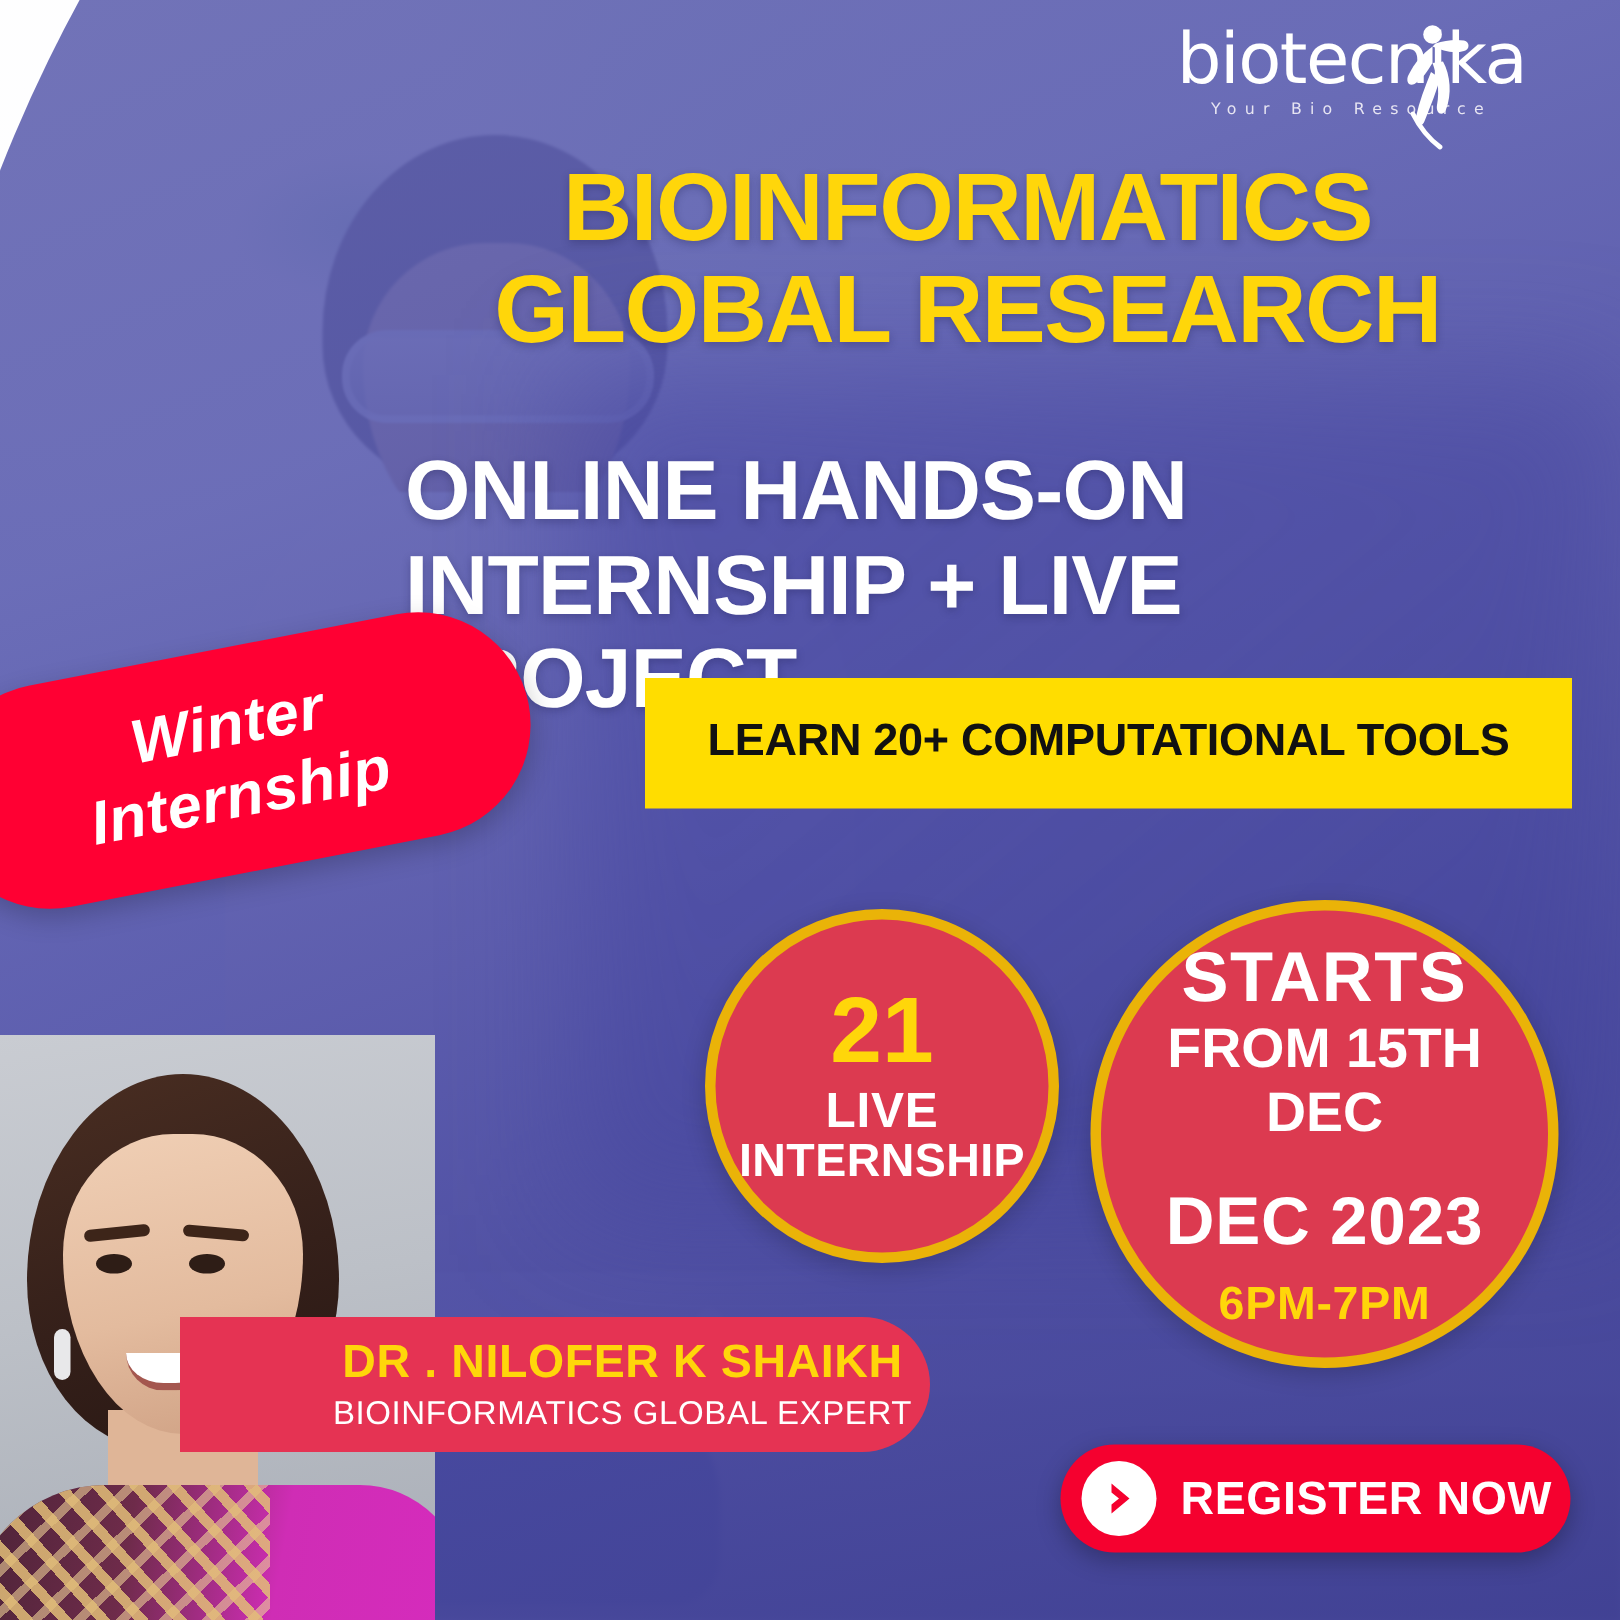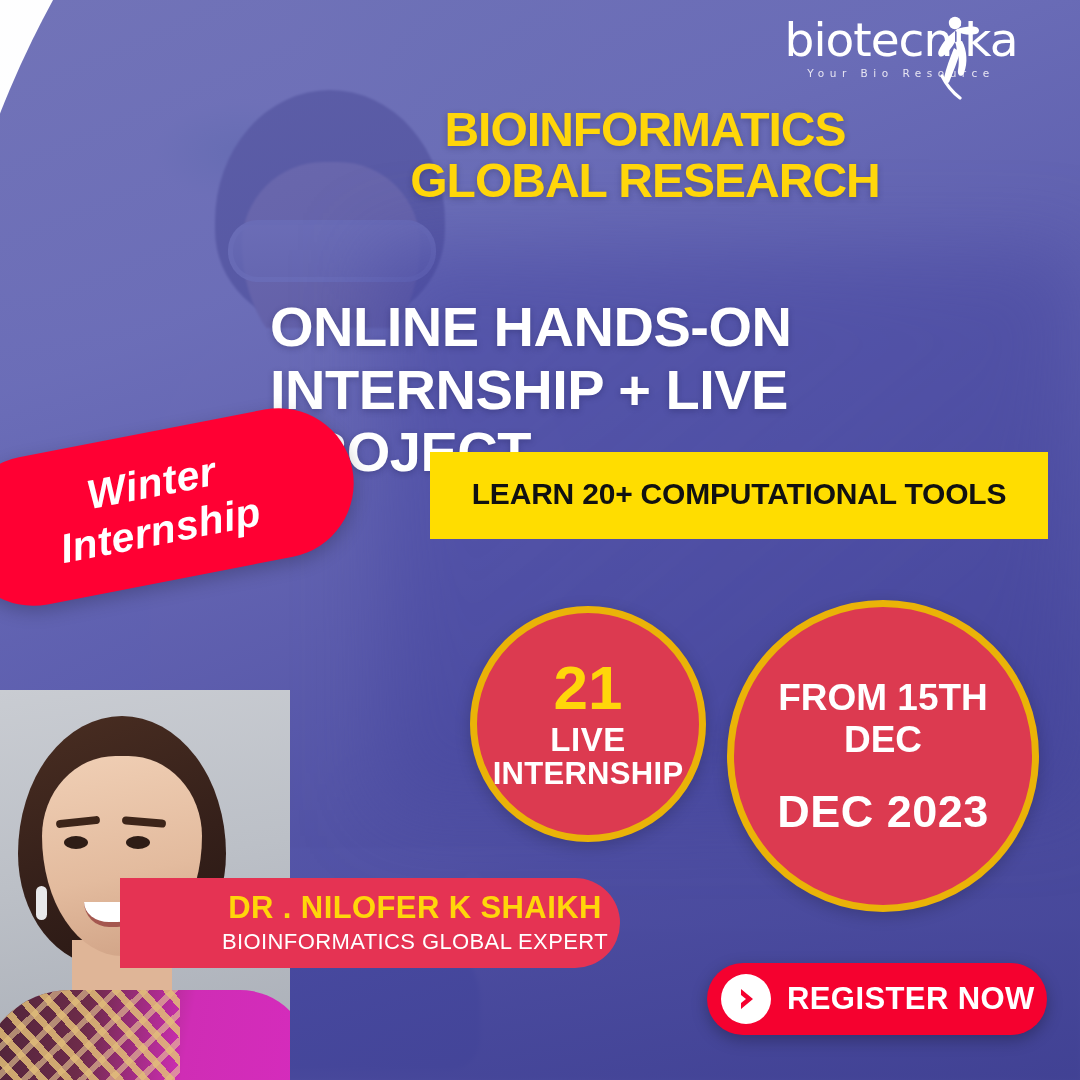--- a/index.html
+++ b/index.html
@@ -168,21 +168,21 @@
 
   
   .headline {
     position: absolute;
     left: 240px;
     top: 104px;
     width: 810px;
     text-align: center;
     color: #ffd60a;
     font-weight: 800;
-    font-size: 48px;
+    font-size: 64px;
     line-height: 1.07;
     letter-spacing: -1px;
     font-family: "Liberation Sans", sans-serif;
     text-shadow: 0 2px 6px rgba(20,20,70,.28);
   }
   .subhead {
     position: absolute;
     left: 270px;
     top: 296px;
     width: 780px;
@@ -516,22 +516,24 @@
     </span>
   </div>
 
   <div class="circle circle-days">
     <div class="c-21">21</div>
     <div class="c-days">LIVE</div>
     <div class="c-intern">INTERNSHIP</div>
   </div>
 
   <div class="circle circle-starts">
+    <div class="s-starts">STARTS</div>
     <div class="s-from">FROM 15TH DEC</div>
     <div class="s-dec">DEC 2023</div>
+    <div class="s-time">6PM-7PM</div>
   </div>
 
   <div class="speaker-photo">
     <div class="sp-bg"></div>
     <div class="sp-hair"></div>
     <div class="sp-neck"></div>
     <div class="sp-face"></div>
     <div class="sp-brow l"></div>
     <div class="sp-brow r"></div>
     <div class="sp-eye l"></div>

